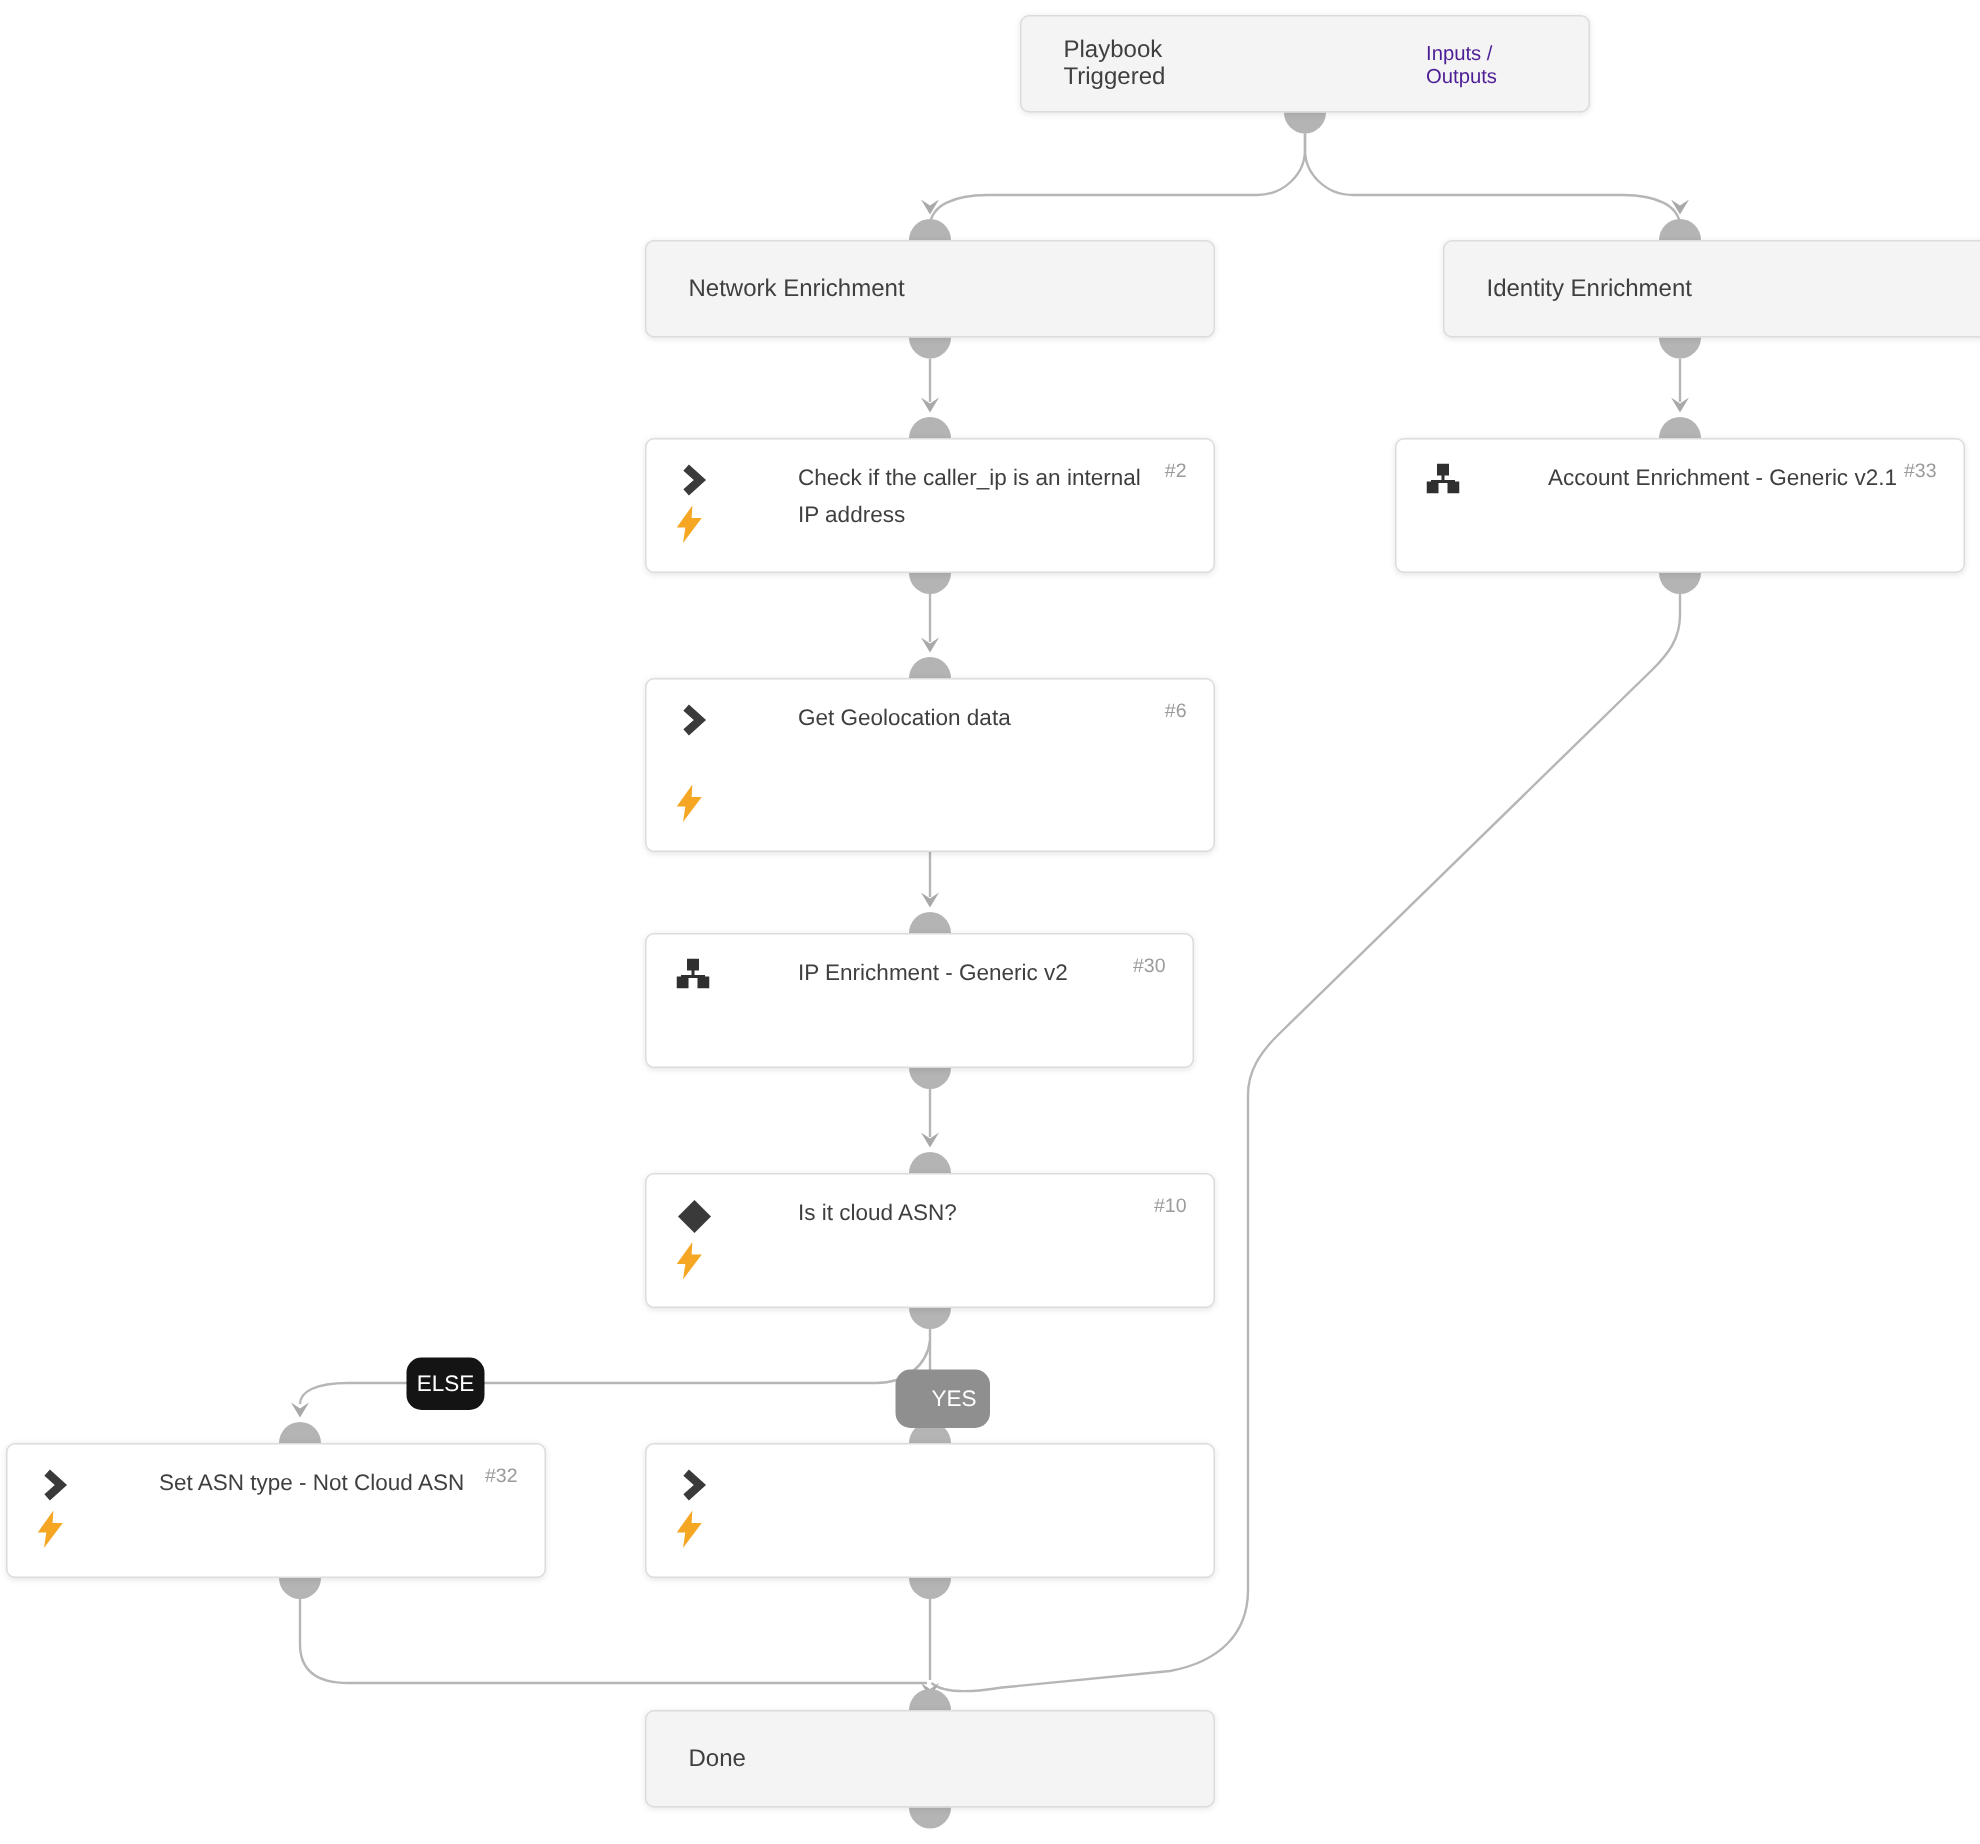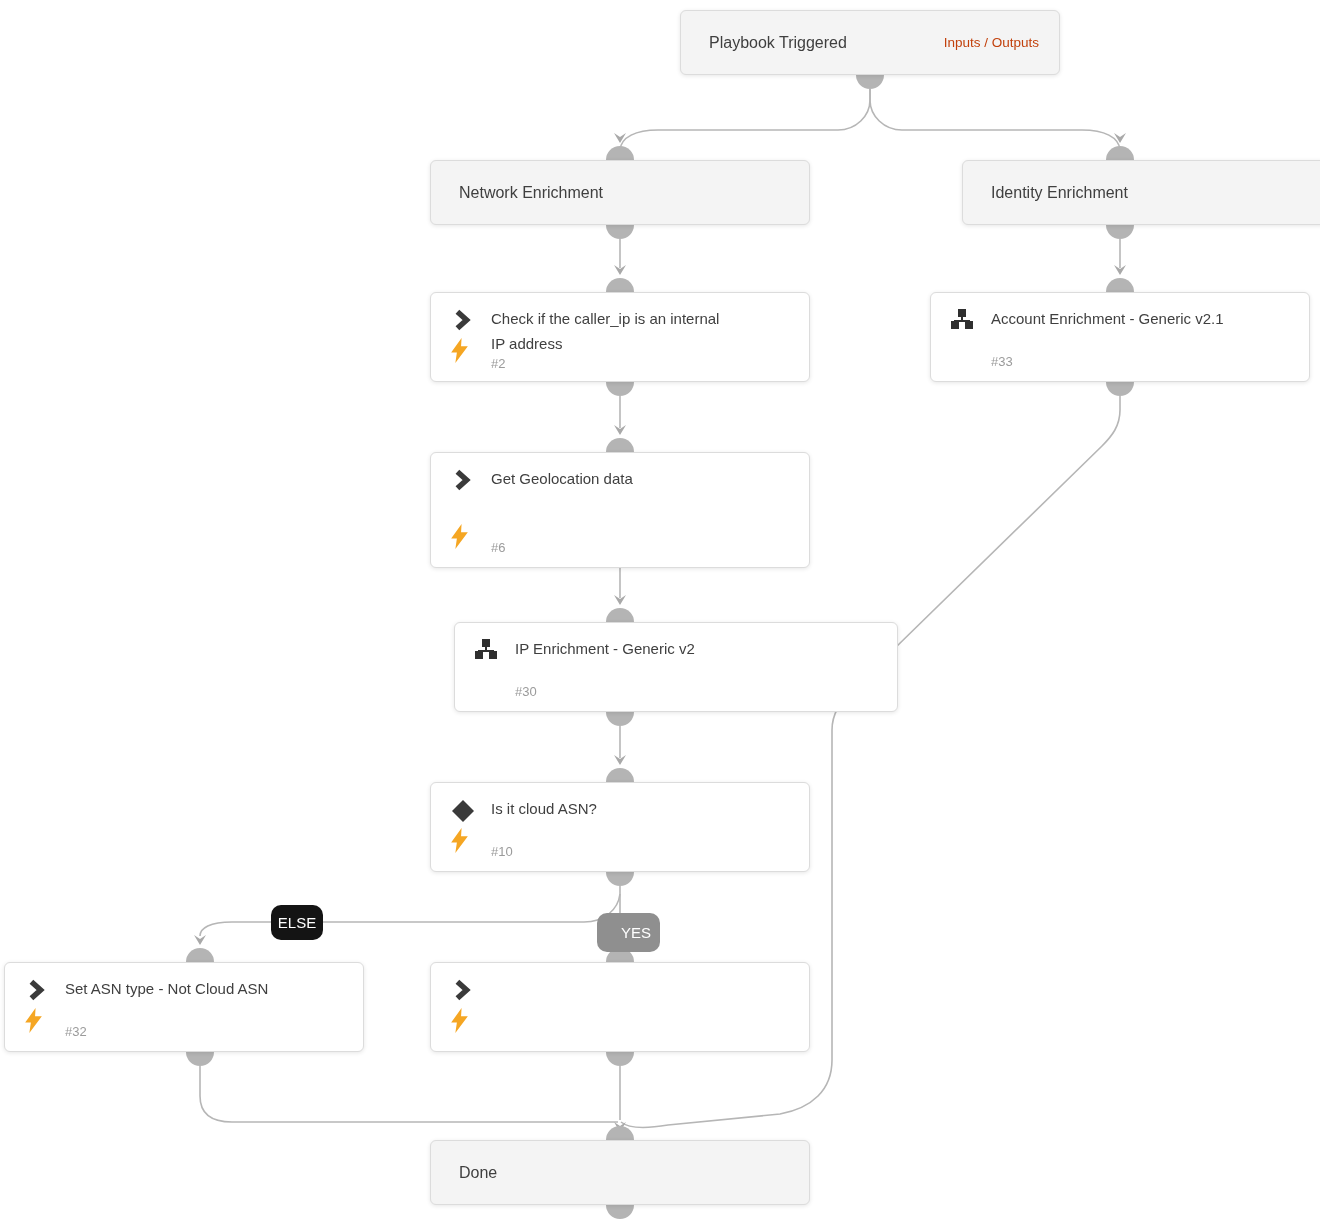--- a/index.html
+++ b/index.html
@@ -3,35 +3,35 @@
 <meta charset="utf-8">
 <style>
   html,body{margin:0;padding:0;background:#ffffff;}
   #canvas{
     position:relative;width:1320px;height:1229px;background:#ffffff;
     font-family:"Liberation Sans",sans-serif;overflow:hidden;
   }
   svg.wires{position:absolute;left:0;top:0;z-index:1;}
   .node{
     position:absolute;box-sizing:border-box;border:1px solid #dcdcdc;border-radius:6px;
-    box-shadow:0 1px 4px rgba(0,0,0,.10);z-index:2;cursor:pointer;
+    box-shadow:0 1px 4px rgba(0,0,0,.10);z-index:2;cursor:pointer;gap:41px;
   }
   .section{
     background:#f4f4f4;display:flex;align-items:center;
     padding:0 20px 0 28px;font-size:16px;color:#3f3f3f;
   }
   .spacer{flex:1;}
-  .io-link{font-size:13.5px;color:#c2410c;margin-left:32px;}
+  .io-link{font-size:13.5px;color:#4c1d95;margin-left:32px;}
   .task{background:#ffffff;display:flex;padding:13px 18px 12px 20px;}
   .icon-col{
     width:26px;display:flex;flex-direction:column;justify-content:space-between;
     align-items:flex-start;padding:3px 0 2px 0;
   }
   .content-col{
-    flex:1;margin-left:14px;display:flex;flex-direction:column;justify-content:space-between;
+    flex:1;margin-left:14px;display:flex;flex-direction:row;justify-content:space-between;
   }
   .task-title{font-size:15px;color:#3f3f3f;line-height:25px;max-width:246px;}
   .task-id{font-size:13px;color:#9b9b9b;}
   .badge{
     position:absolute;display:flex;align-items:center;justify-content:center;
     color:#ffffff;font-size:15px;border-radius:10px;z-index:3;cursor:pointer;
   }
   .badge-else{background:#141414;}
   .badge-yes{background:#8f8f8f;padding-left:15px;}
 </style>
@@ -155,21 +155,21 @@
             <path d="M10 0 L0 14 L5.5 14 L4 24 L16 8 L9.5 8 Z" fill="#f5a623"></path>
           </svg>
       </span>
     </div>
     <div class="content-col">
       <span class="task-title">Get Geolocation data</span>
       <span class="task-id">#6</span>
     </div>
   </div>
 
-  <div class="node task" style="left:454px;top:622px;width:444px;height:90px">
+  <div class="node task" style="left:430px;top:622px;width:366px;height:90px">
     <div class="icon-col">
       <span>
         <svg width="22" height="20" viewBox="0 0 22 20" fill="#2f2f2f">
             <rect x="7" y="0" width="8" height="8"></rect>
             <rect x="10" y="7" width="2" height="6"></rect>
             <rect x="3" y="11" width="16" height="2"></rect>
             <rect x="0" y="12" width="8" height="8"></rect>
             <rect x="14" y="12" width="8" height="8"></rect>
           </svg>
       </span>

